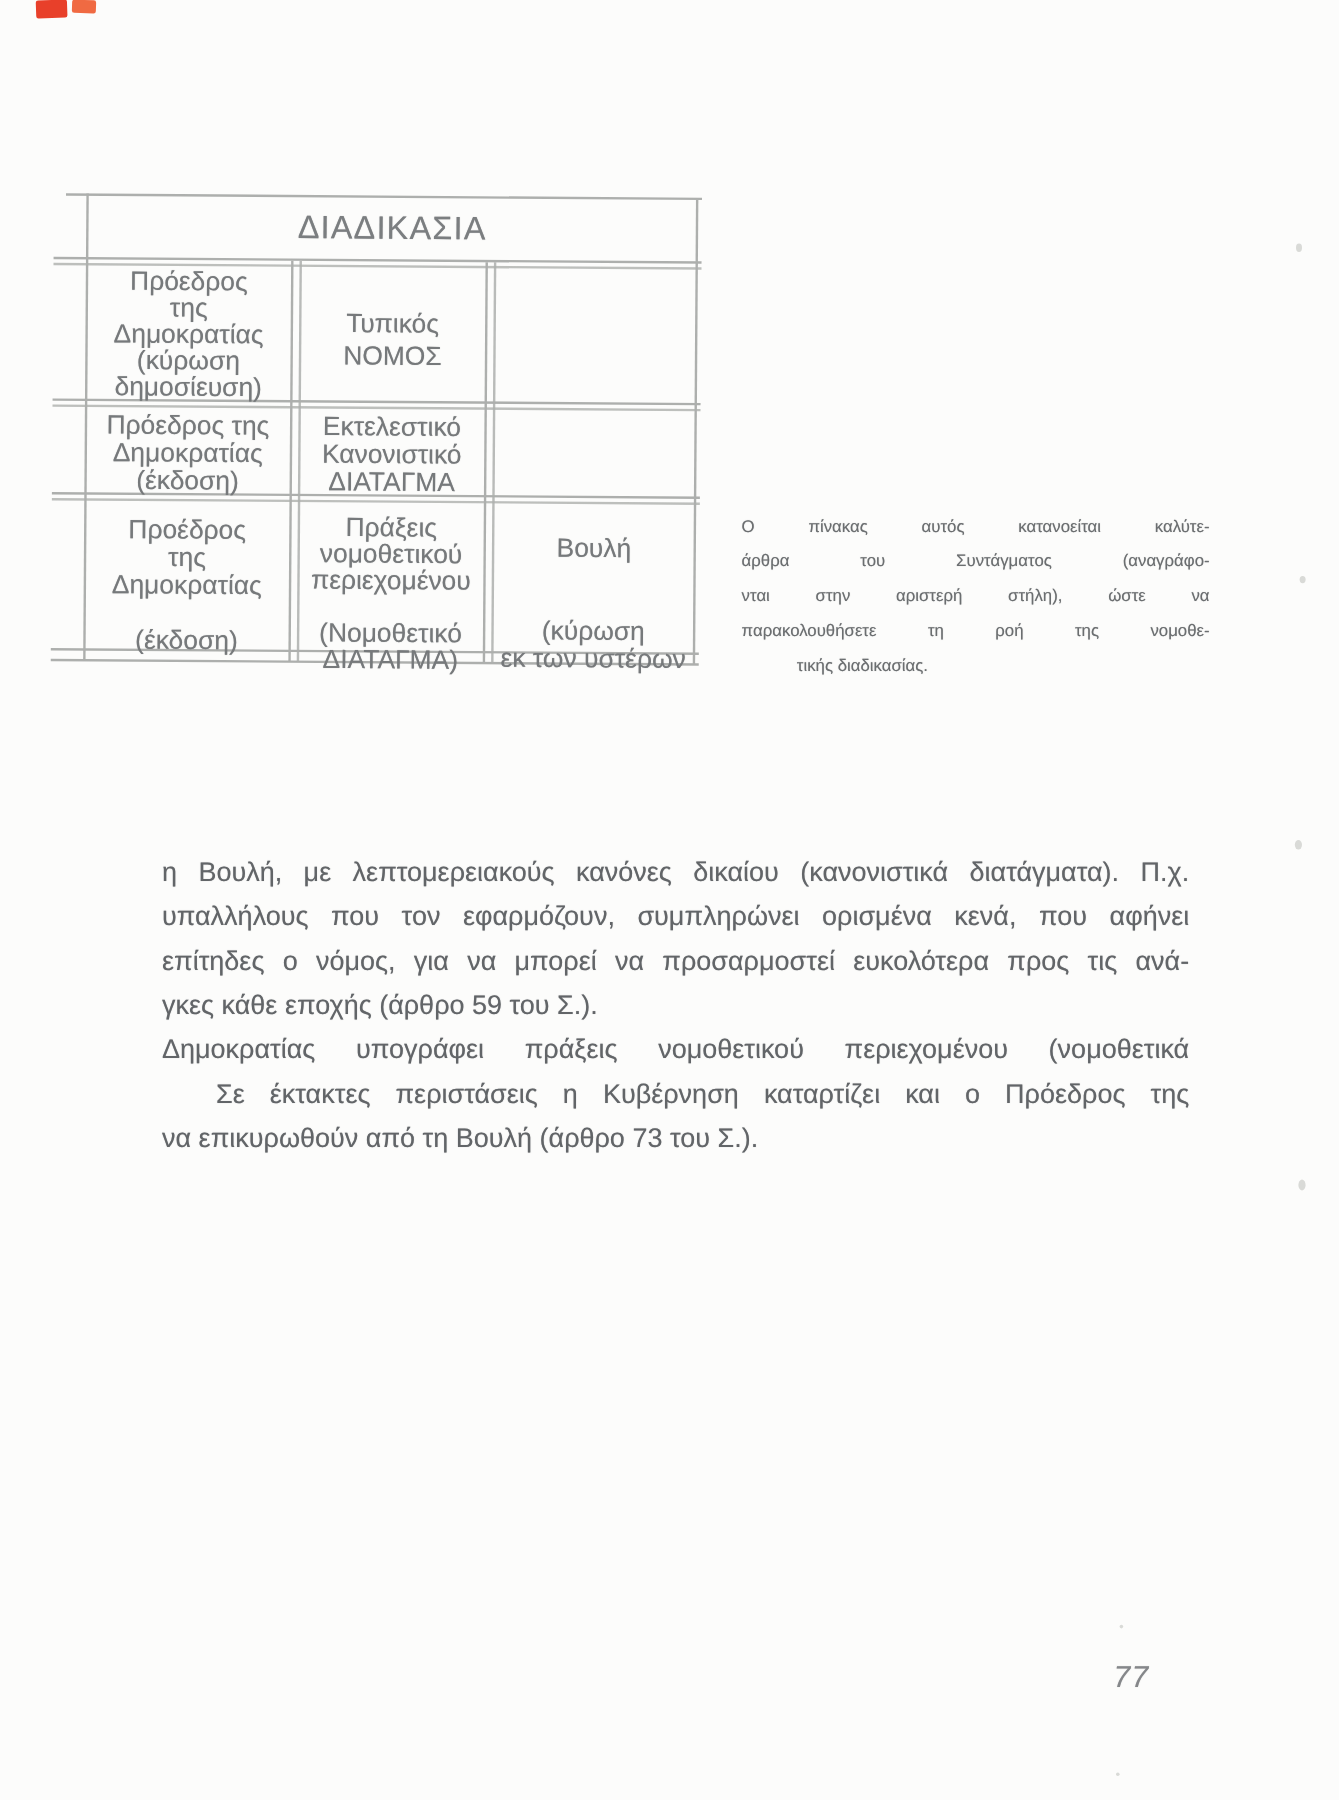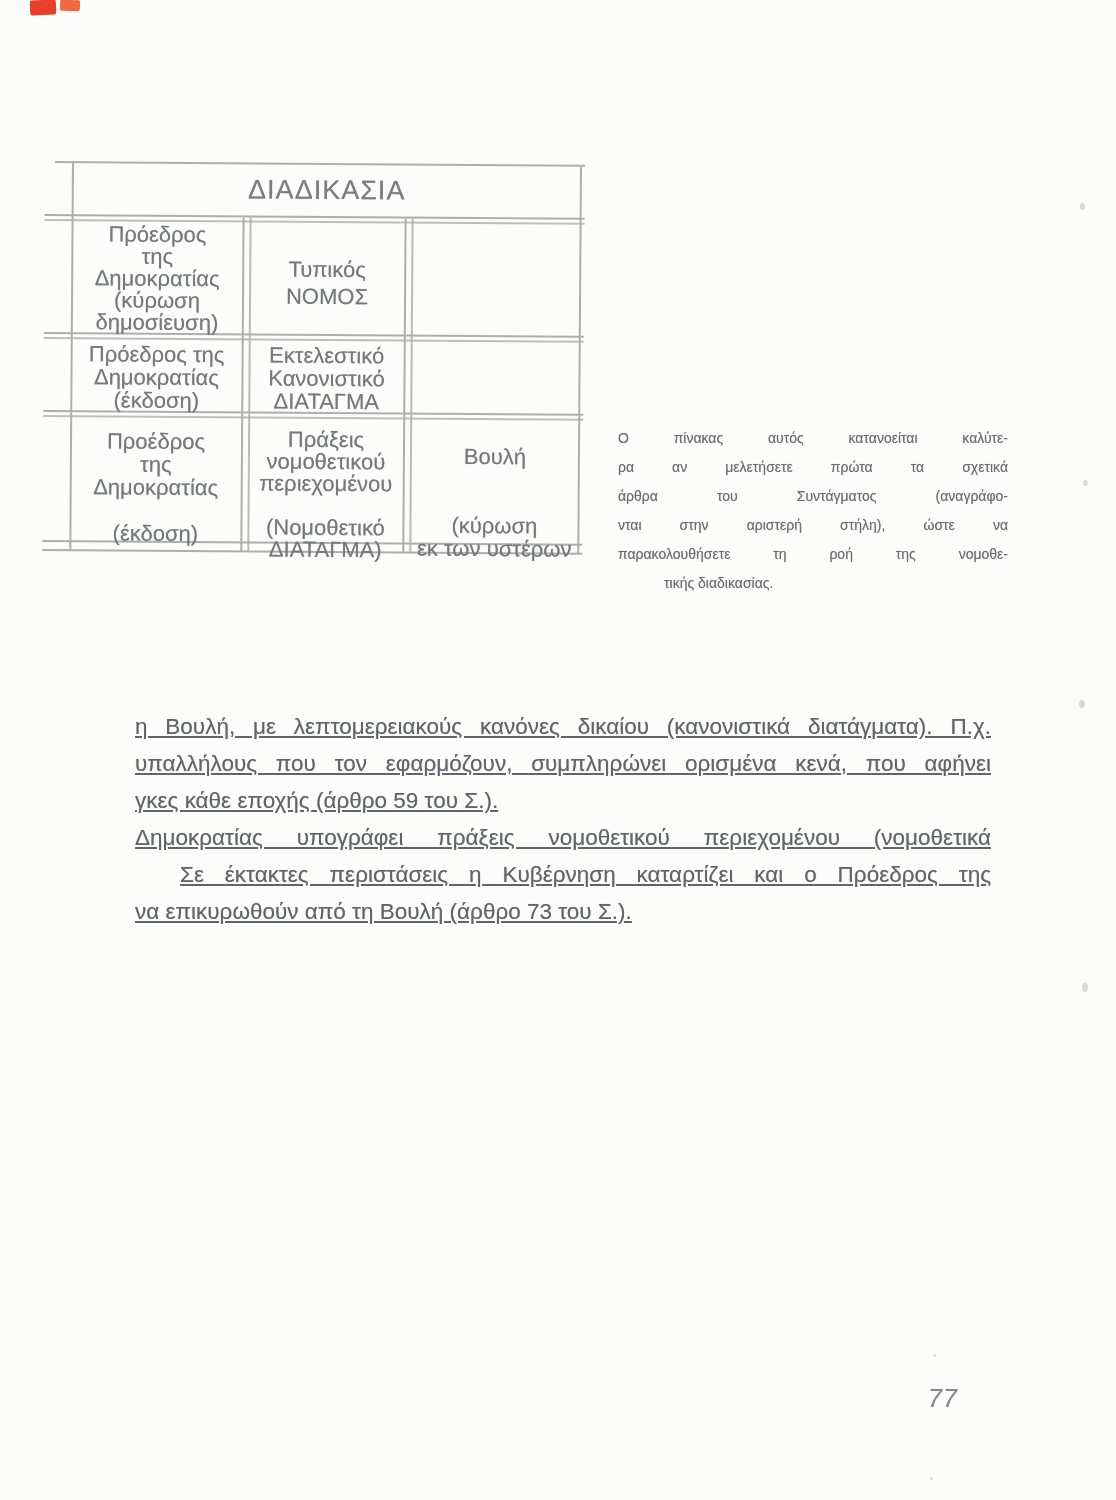--- a/index.html
+++ b/index.html
@@ -43,21 +43,20 @@
     color:#6b6e70;font-size:14px;line-height:29px;
     text-shadow:0 0 0.7px rgba(104,107,109,.55);
   }
   .note .ln{text-align:justify;text-align-last:justify;}
   .note .ln.end{text-align-last:left;margin-left:46px;}
   
   .bodytext{
     position:absolute;left:135px;top:708px;width:856px;
     color:#626568;font-size:22.5px;line-height:37px;
     text-shadow:0 0 0.7px rgba(98,101,104,.55);
-    text-decoration:underline;
   }
   .bodytext .ln{text-align:justify;text-align-last:justify;}
   .bodytext .ln.end{text-align-last:left;}
   .bodytext .ln.indent{padding-left:45px;}
   
   .pagenum{
     position:absolute;left:928px;top:1384px;
     font-size:25px;font-style:italic;color:#85878a;
     letter-spacing:1px;
     text-shadow:0 0 0.7px rgba(120,122,124,.5);
@@ -125,30 +124,30 @@
 ΔΙΑΤΑΓΜΑ)</div>
     <div class="cell" style="left:366px;top:281px;width:172px;">Βουλή
 
 
 (κύρωση
 εκ των υστέρων</div>
   </div>
 
   <div class="note">
     <div class="ln">Ο πίνακας αυτός κατανοείται καλύτε-</div>
-    <div class="ln">ρα αν μελετήσετε πρώτα τα σχετικά</div>
     <div class="ln">άρθρα του Συντάγματος (αναγράφο-</div>
     <div class="ln">νται στην αριστερή στήλη), ώστε να</div>
     <div class="ln">παρακολουθήσετε τη ροή της νομοθε-</div>
     <div class="ln end">τικής διαδικασίας.</div>
   </div>
 
   <div class="bodytext">
     <div class="ln">η Βουλή, με λεπτομερειακούς κανόνες δικαίου (κανονιστικά διατάγματα). Π.χ.</div>
     <div class="ln">υπαλλήλους που τον εφαρμόζουν, συμπληρώνει ορισμένα κενά, που αφήνει</div>
+    <div class="ln">επίτηδες ο νόμος, για να μπορεί να προσαρμοστεί ευκολότερα προς τις ανά-</div>
     <div class="ln end">γκες κάθε εποχής (άρθρο 59 του Σ.).</div>
     <div class="ln">Δημοκρατίας υπογράφει πράξεις νομοθετικού περιεχομένου (νομοθετικά</div>
     <div class="ln indent">Σε έκτακτες περιστάσεις η Κυβέρνηση καταρτίζει και ο Πρόεδρος της</div>
     <div class="ln end">να επικυρωθούν από τη Βουλή (άρθρο 73 του Σ.).</div>
   </div>
 
   <div class="pagenum">77</div>
 
   <div class="speck" style="left:1080px;top:203px;width:5px;height:7px;"></div>
   <div class="speck" style="left:1083px;top:480px;width:5px;height:6px;"></div>

